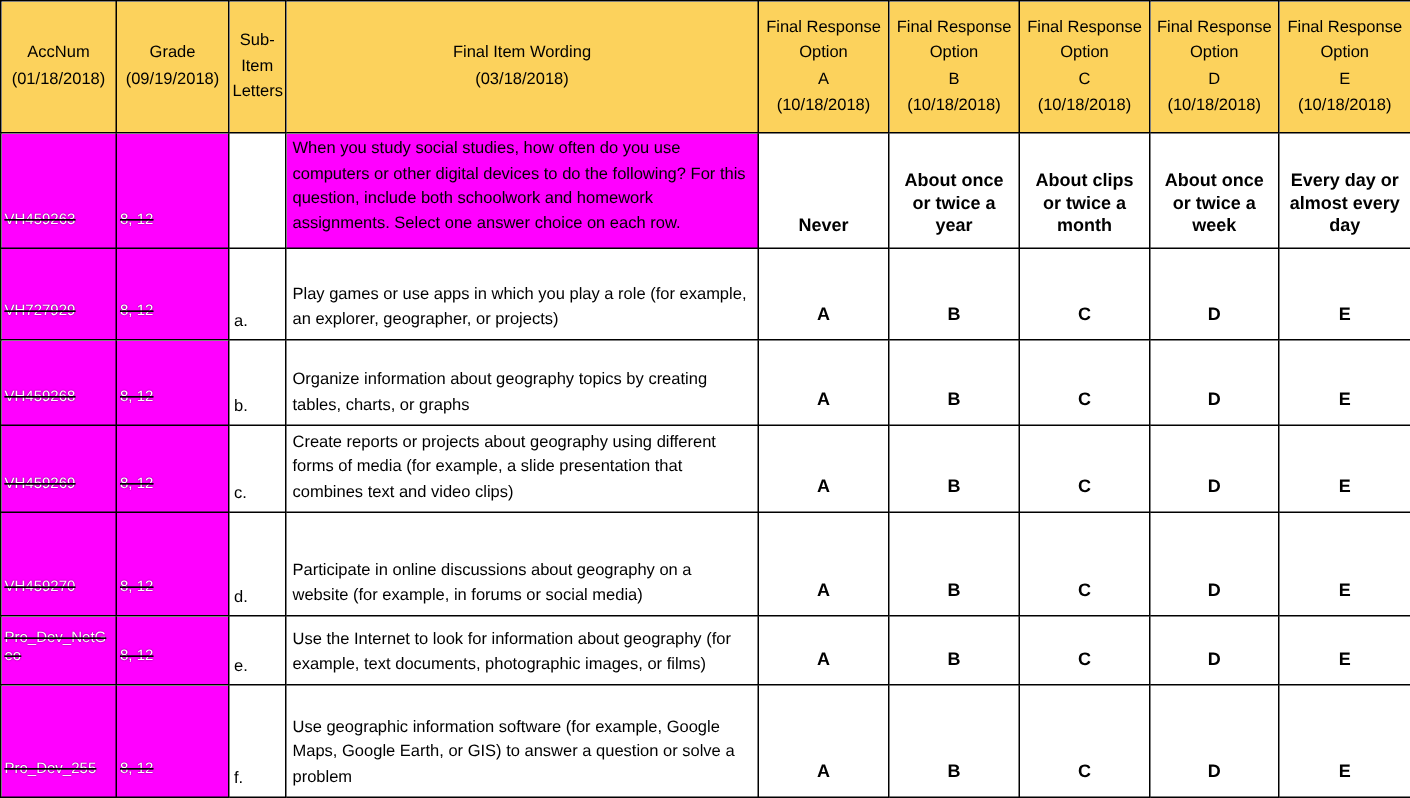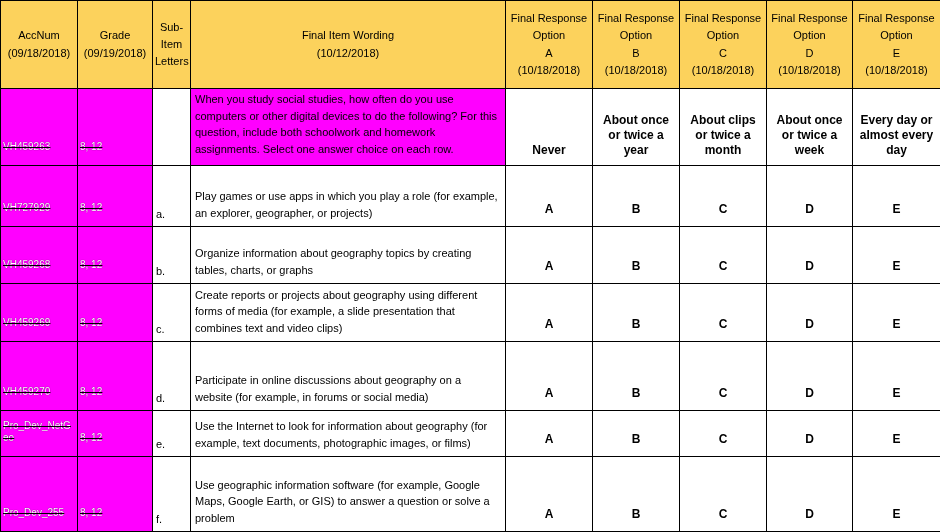--- a/index.html
+++ b/index.html
@@ -50,28 +50,28 @@
         <col style="width:315px">
       <col style="width:87px">
         <col style="width:87px">
         <col style="width:87px">
         <col style="width:86px">
         <col style="width:88px">
     </colgroup>
     <tbody>
         <tr>
       <th>AccNum
-(09/18/2018)</th>
+(01/18/2018)</th>
       <th>Grade
 (09/19/2018)</th>
       <th>Sub-
 Item
 Letters</th>
       <th>Final Item Wording
-(10/12/2018)</th>
+(03/18/2018)</th>
       <th>Final Response
 Option
 A
 (10/18/2018)</th>
       <th>Final Response
 Option
 B
 (10/18/2018)</th>
       <th>Final Response
 Option

